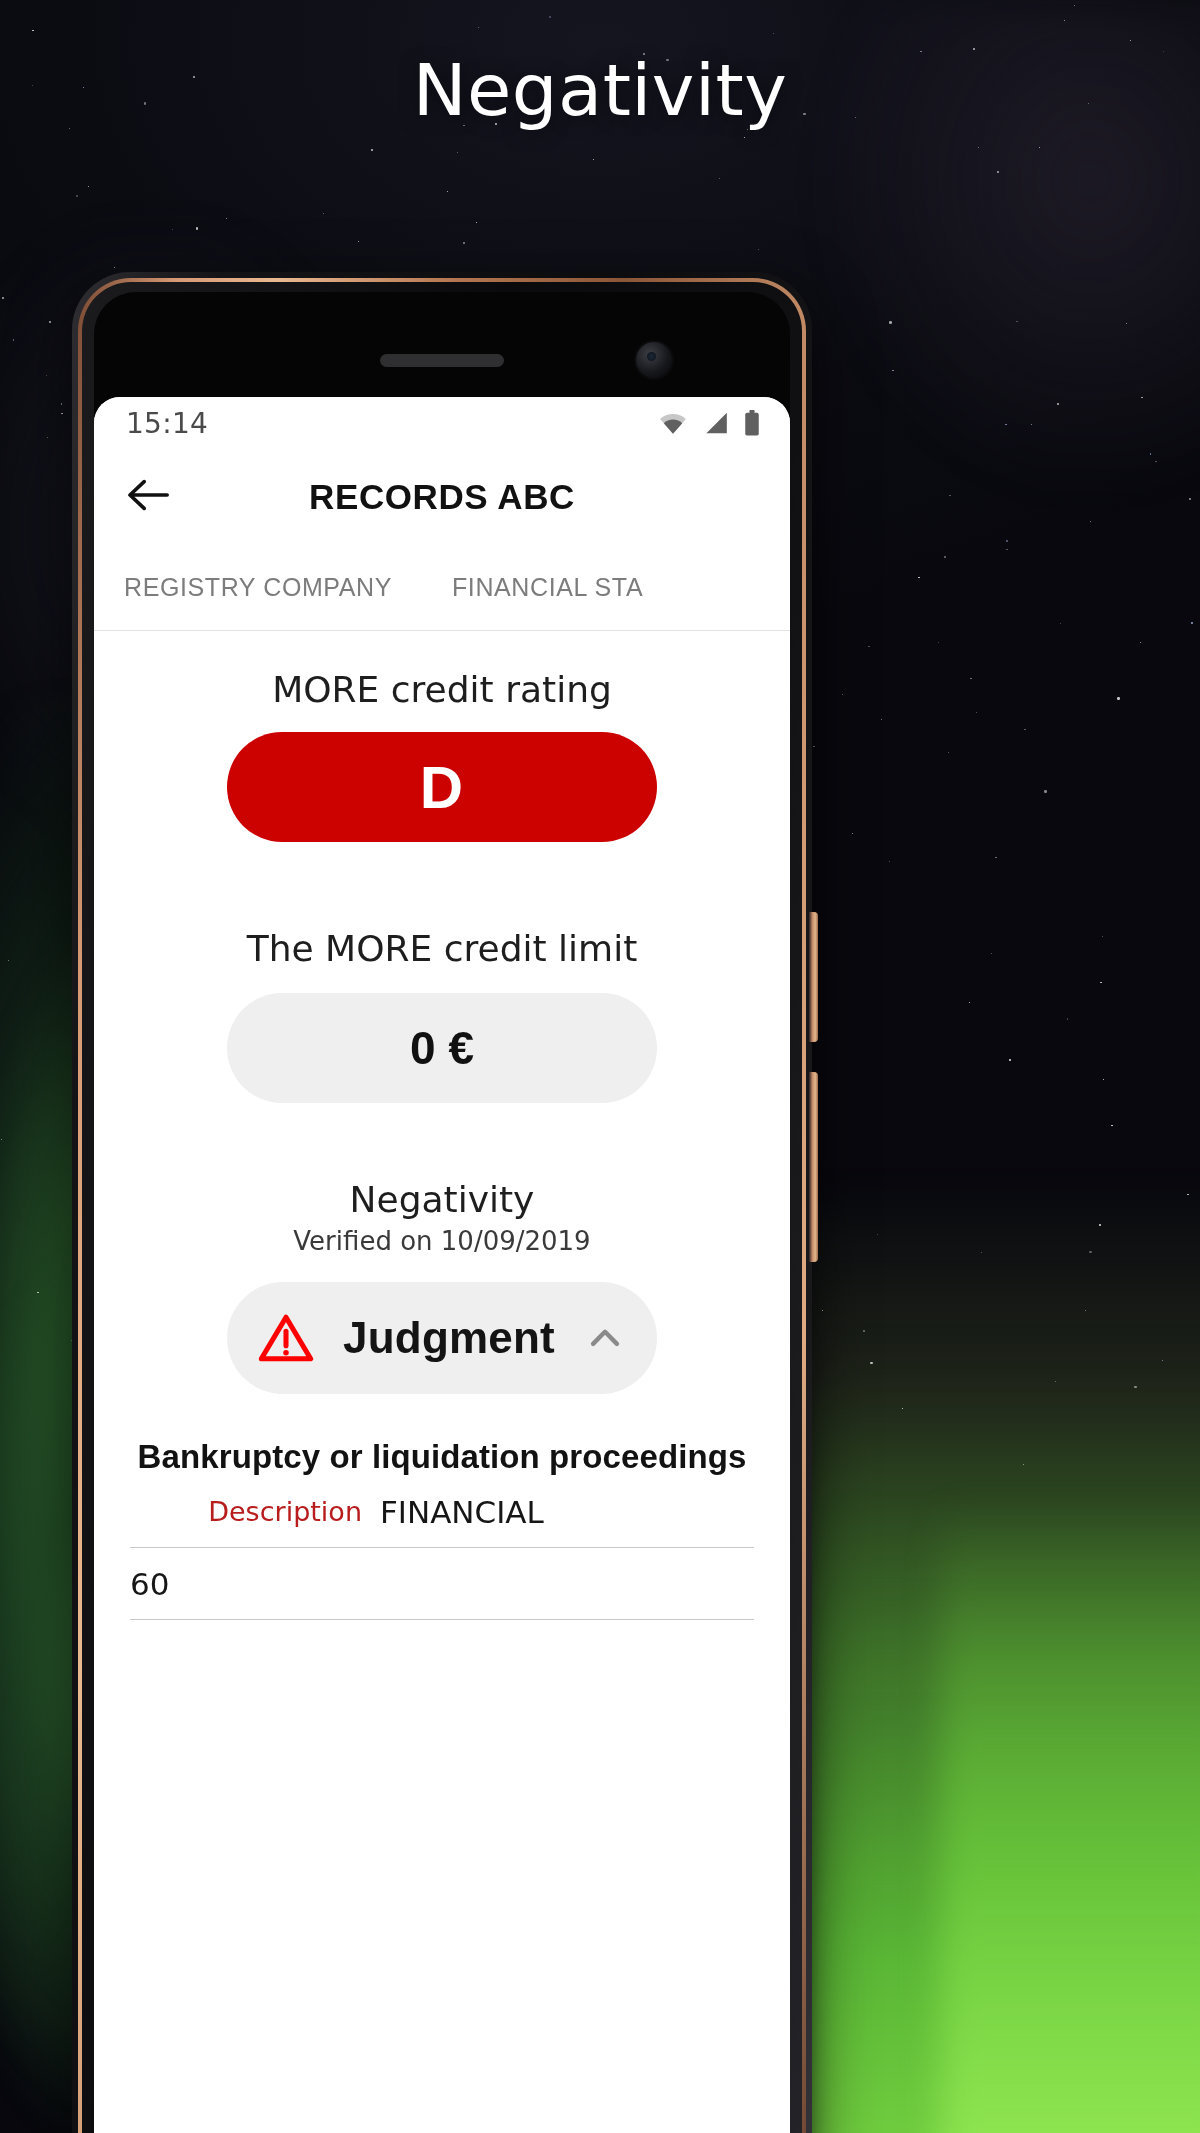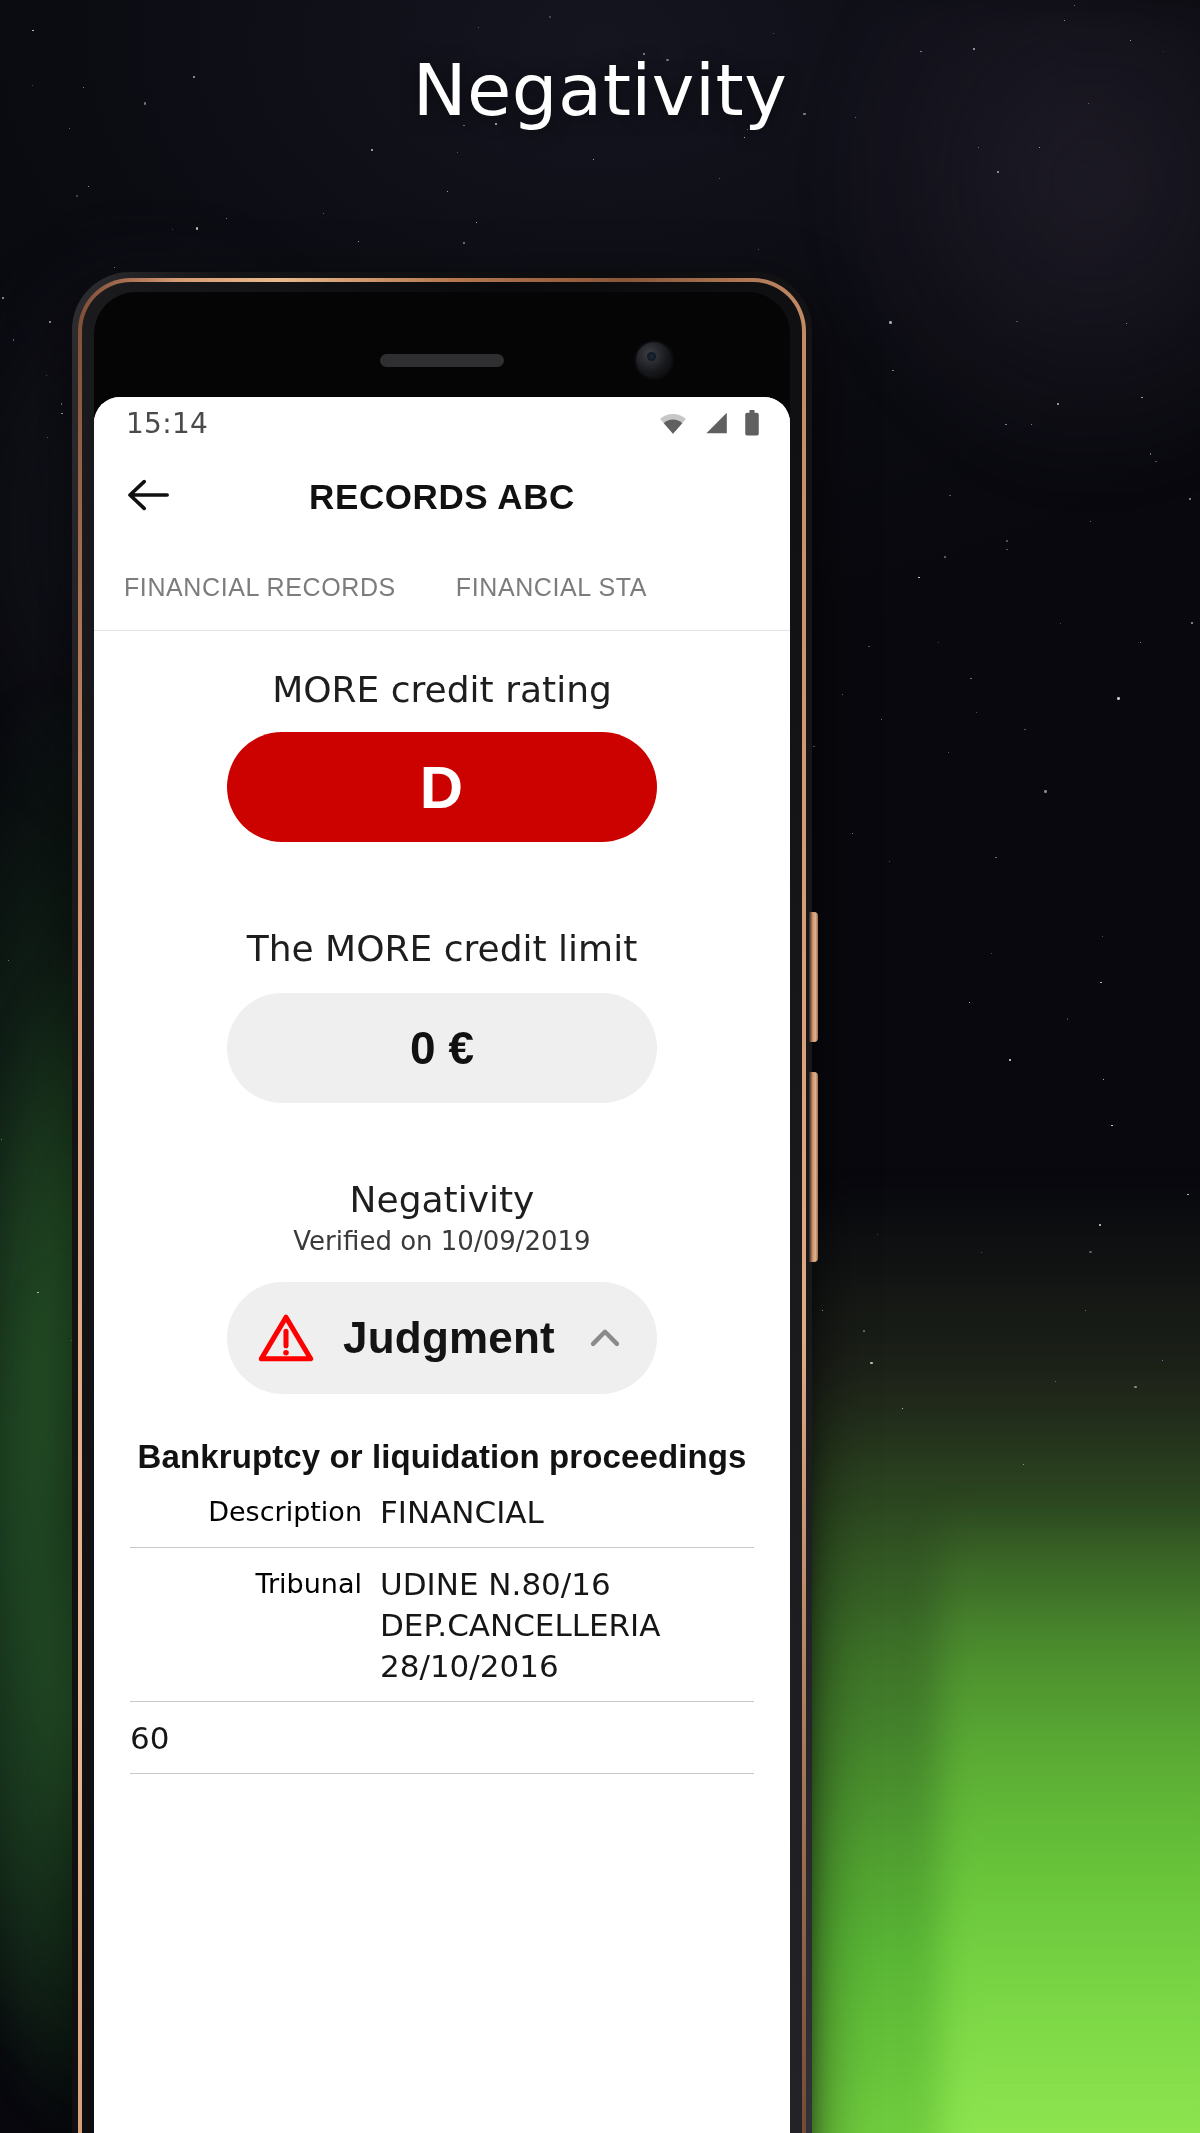--- a/index.html
+++ b/index.html
@@ -354,21 +354,21 @@
     align-items: flex-start;
     padding: 16px 0 14px 0;
     border-bottom: 1px solid #c9c9c9;
     gap: 18px;
   }
   .detail-row:first-of-type { padding-top: 22px; }
   .detail-key {
     flex: 0 0 232px;
     text-align: right;
     font-size: 27px;
-    color: #000000;
+    color: #b91c1c;
     font-family: "DejaVu Sans", sans-serif;
     padding-top: 4px;
   }
   .detail-val {
     flex: 1;
     font-size: 31px;
     color: #161616;
     font-family: "DejaVu Sans", sans-serif;
     line-height: 1.32;
   }
@@ -631,21 +631,21 @@
             <span>
               <svg width="46" height="40" viewBox="0 0 24 20">
                 <path d="M10 3 L2.6 10 L10 17 M2.6 10 L22 10" fill="none" stroke="#111" stroke-width="1.9" stroke-linecap="round" stroke-linejoin="round"></path>
               </svg>
             </span>
           </div>
           <div class="toolbar-title">RECORDS ABC</div>
         </div>
 
         <div class="tabs">
-          <div class="tab">FINANCIAL RECORDS</div>
+          <div class="tab">REGISTRY COMPANY</div>
           <div class="tab">FINANCIAL STA</div>
         </div>
 
         <div class="content">
 
           <div class="spacer-1"></div>
 
           <div class="section-label">MORE credit rating</div>
           <div class="pill pill-rating">
             <span class="pill-text">D</span>
@@ -682,27 +682,20 @@
           <div class="details">
             <div class="details-heading">Bankruptcy or liquidation proceedings</div>
 
             <div class="detail-row">
               <div class="detail-key">Description</div>
               <div class="detail-val">
                 <span>FINANCIAL</span>
               </div>
             </div>
 
-            <div class="detail-row">
-              <div class="detail-key">Tribunal</div>
-              <div class="detail-val">
-                <span>UDINE N.80/16</span>
-                <span>DEP.CANCELLERIA 28/10/2016</span>
-              </div>
-            </div>
 
             <div class="detail-row">
               <div class="detail-val">
                 <span>60</span>
               </div>
             </div>
           </div>
 
         </div>
       </div>

